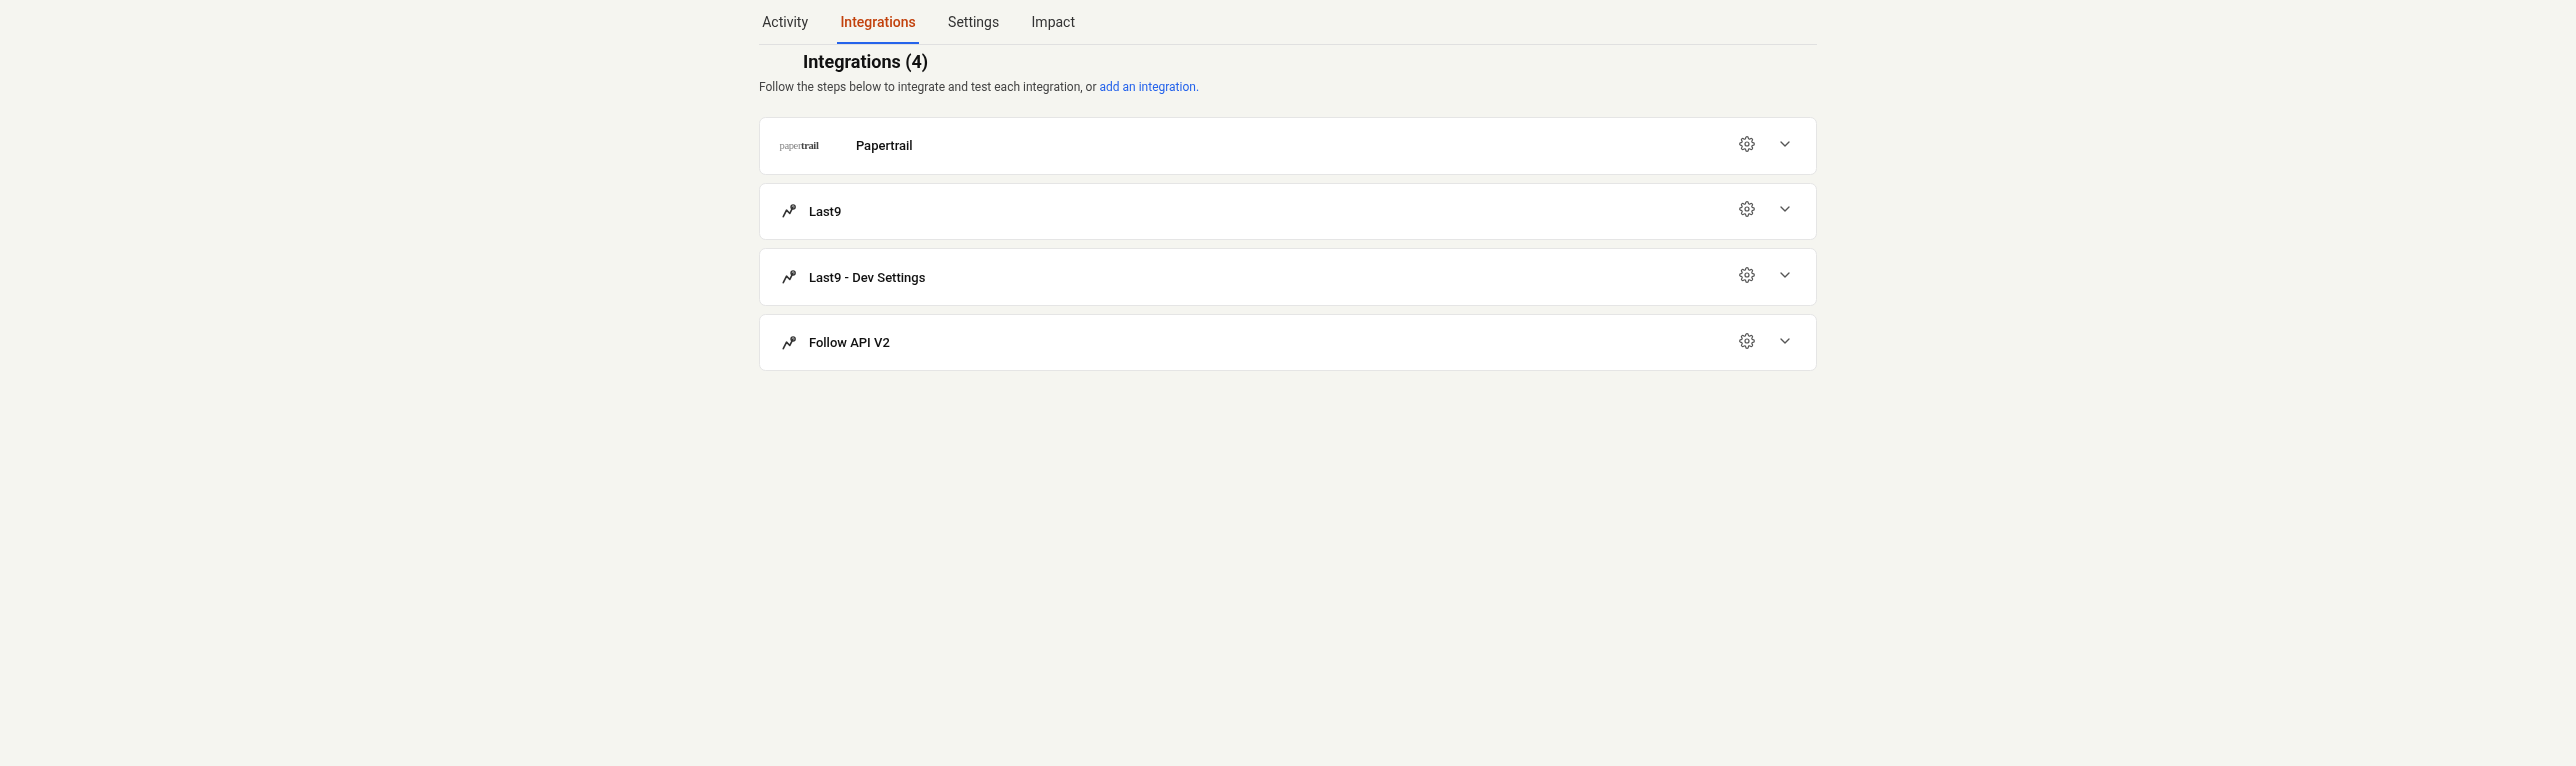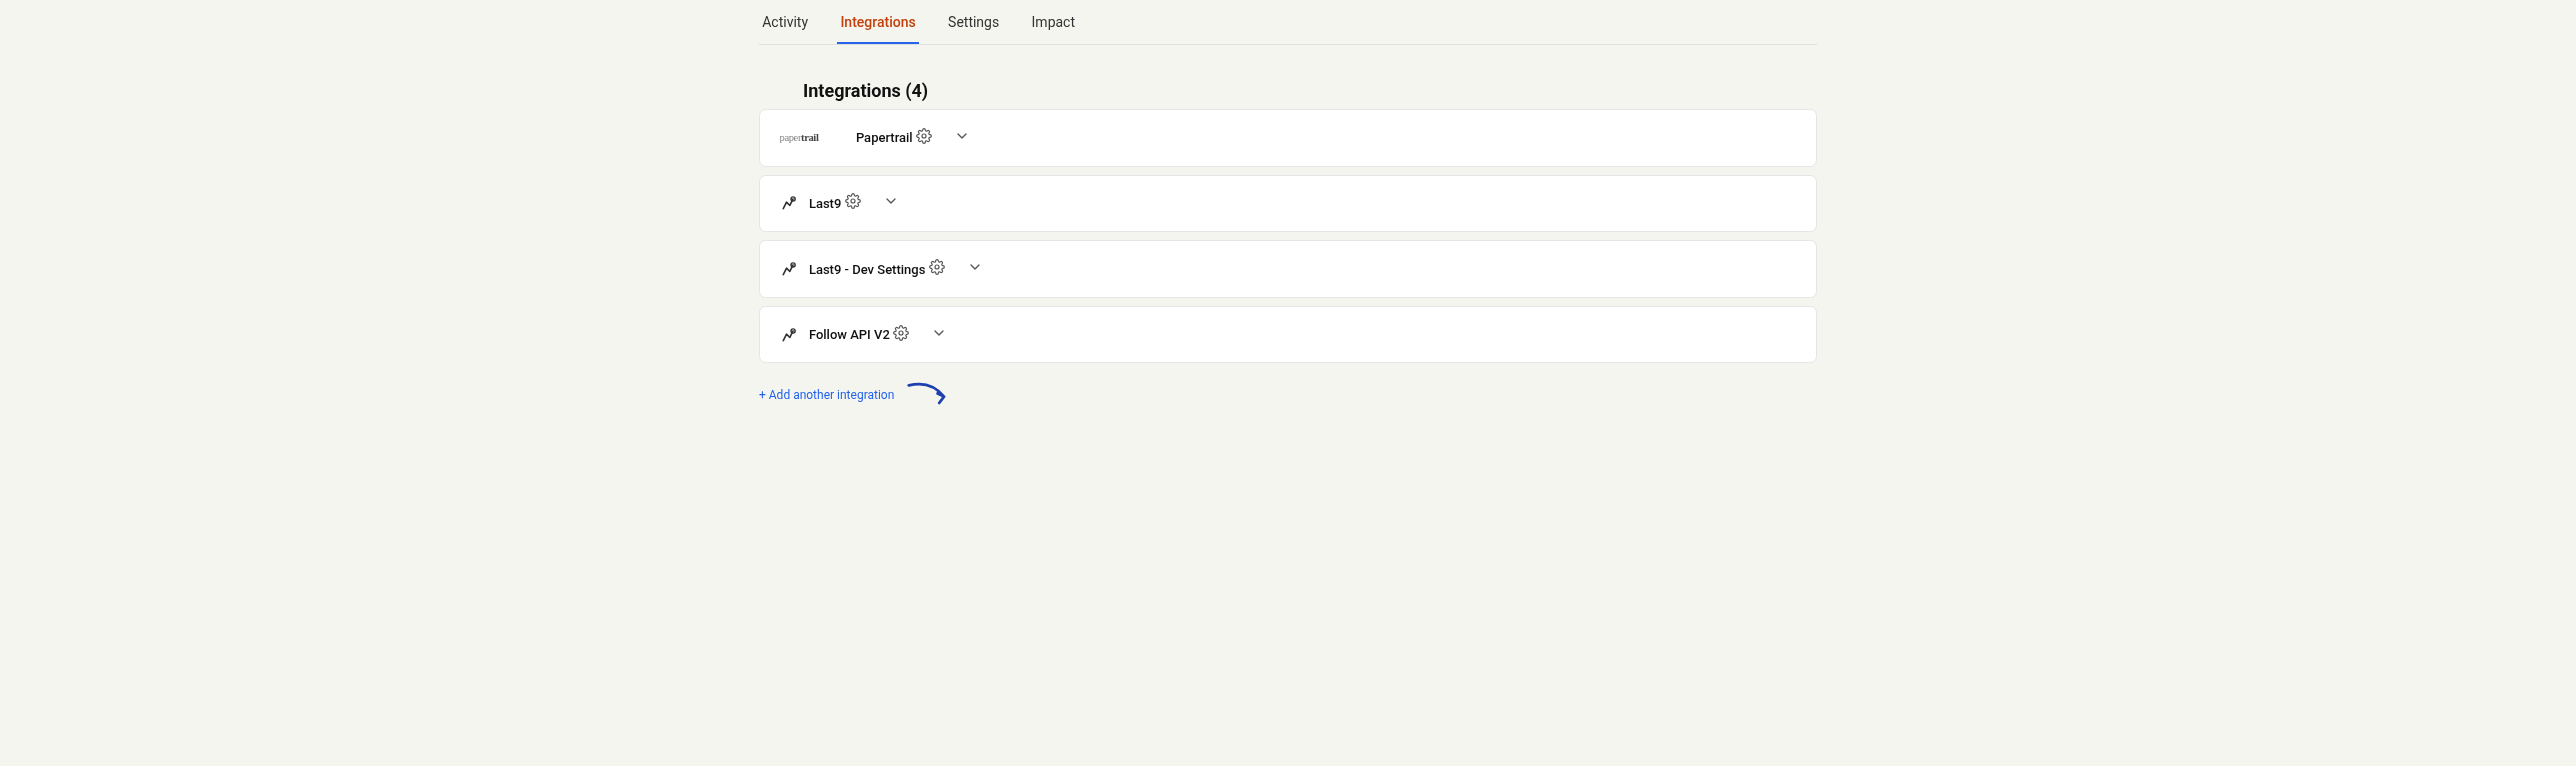--- a/index.html
+++ b/index.html
@@ -12,21 +12,20 @@
     .page-container {
       max-width: 1136px;
       margin: 0 auto;
       padding: 0 39px;
     }
     
     .tabs-nav {
       display: flex;
       gap: 26px;
       border-bottom: 0.8px solid #e0e0e0;
-      margin-bottom: 29px;
       background: #f5f5f0;
     }
     .tab-item {
       padding: 14.6px 3.2px 13px;
       font-size: 14px;
       font-weight: 400;
       color: #333;
       cursor: pointer;
       border-bottom: 2.4px solid transparent;
       text-decoration: none;
@@ -60,20 +59,21 @@
     
     .integration-list {
       display: flex;
       flex-direction: column;
       gap: 8px;
       margin-bottom: 16px;
     }
     .integration-row {
       display: flex;
       align-items: center;
+      justify-content: space-between;
       background: #fff;
       border: 0.8px solid #e5e5e5;
       border-radius: 6.5px;
       padding: 14.6px 19.5px;
       cursor: pointer;
     }
     .integration-left {
       display: flex;
       align-items: center;
       gap: 11.4px;
@@ -151,20 +151,23 @@
 <div class="page-container">
   <nav class="tabs-nav">
     <a class="tab-item">Activity</a>
     <a class="tab-item active">Integrations</a>
     <a class="tab-item">Settings</a>
     <a class="tab-item">Impact</a>
   </nav>
 
   <div class="content-area">
     <h1 class="page-heading">Integrations (4)</h1>
+    <p class="page-description">
+      <span>Follow the steps below to integrate and test each integration, or </span><a>add an integration.</a>
+    </p>
 
     <div class="integration-list">
 
       <div class="integration-row">
         <div class="integration-left">
           <div class="integration-logo">
             <span class="paper">paper</span><span class="trail">trail</span>
           </div>
           <span class="integration-name">Papertrail</span>
         </div>
@@ -253,24 +256,16 @@
           <span class="chevron-icon">
             <svg class="icon-svg" viewBox="0 0 24 24" fill="none" stroke="currentColor" stroke-width="2" stroke-linecap="round" stroke-linejoin="round">
               <polyline points="6 9 12 15 18 9"></polyline>
             </svg>
           </span>
         </div>
       </div>
 
     </div>
 
-    <div class="add-integration-row">
-      <a class="add-integration-link">+ Add another integration</a>
-      <span class="arrow-indicator">
-        <svg class="arrow-svg" viewBox="0 0 52 40" fill="none" xmlns="http://www.w3.org/2000/svg">
-          <path d="M2 8 C10 6, 30 2, 46 22 L38 18 M46 22 L40 30" stroke="#1e40af" stroke-width="3.5" stroke-linecap="round" stroke-linejoin="round" fill="none"></path>
-        </svg>
-      </span>
-    </div>
 
   </div>
 </div>
 
 
 </body></html>

